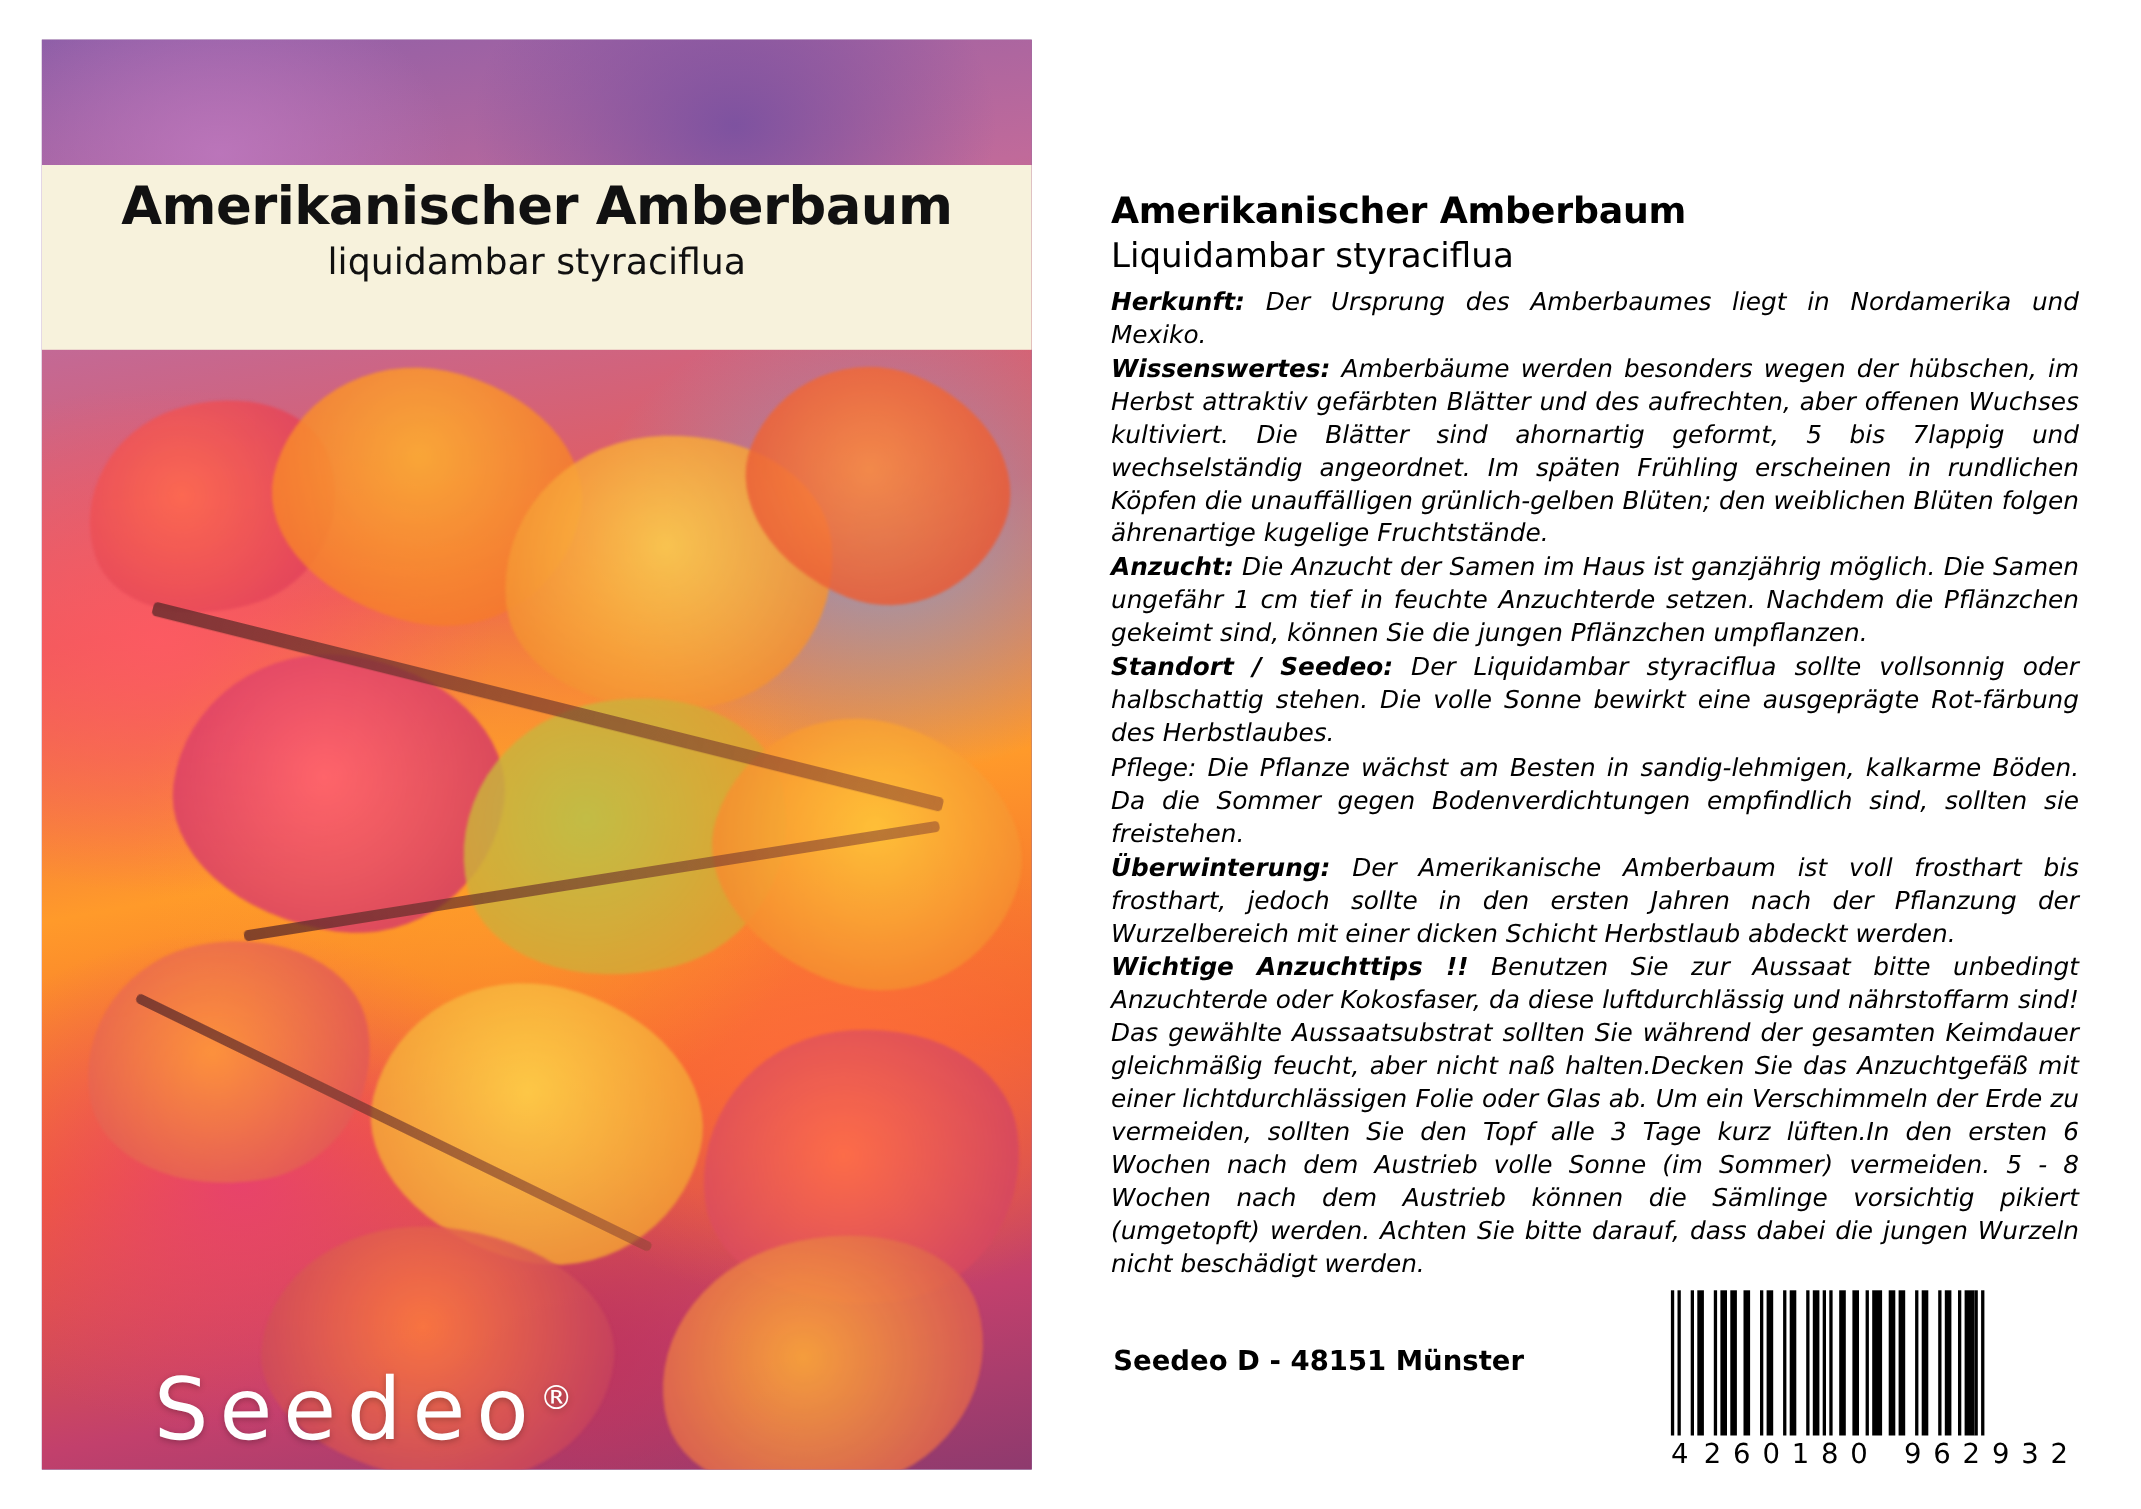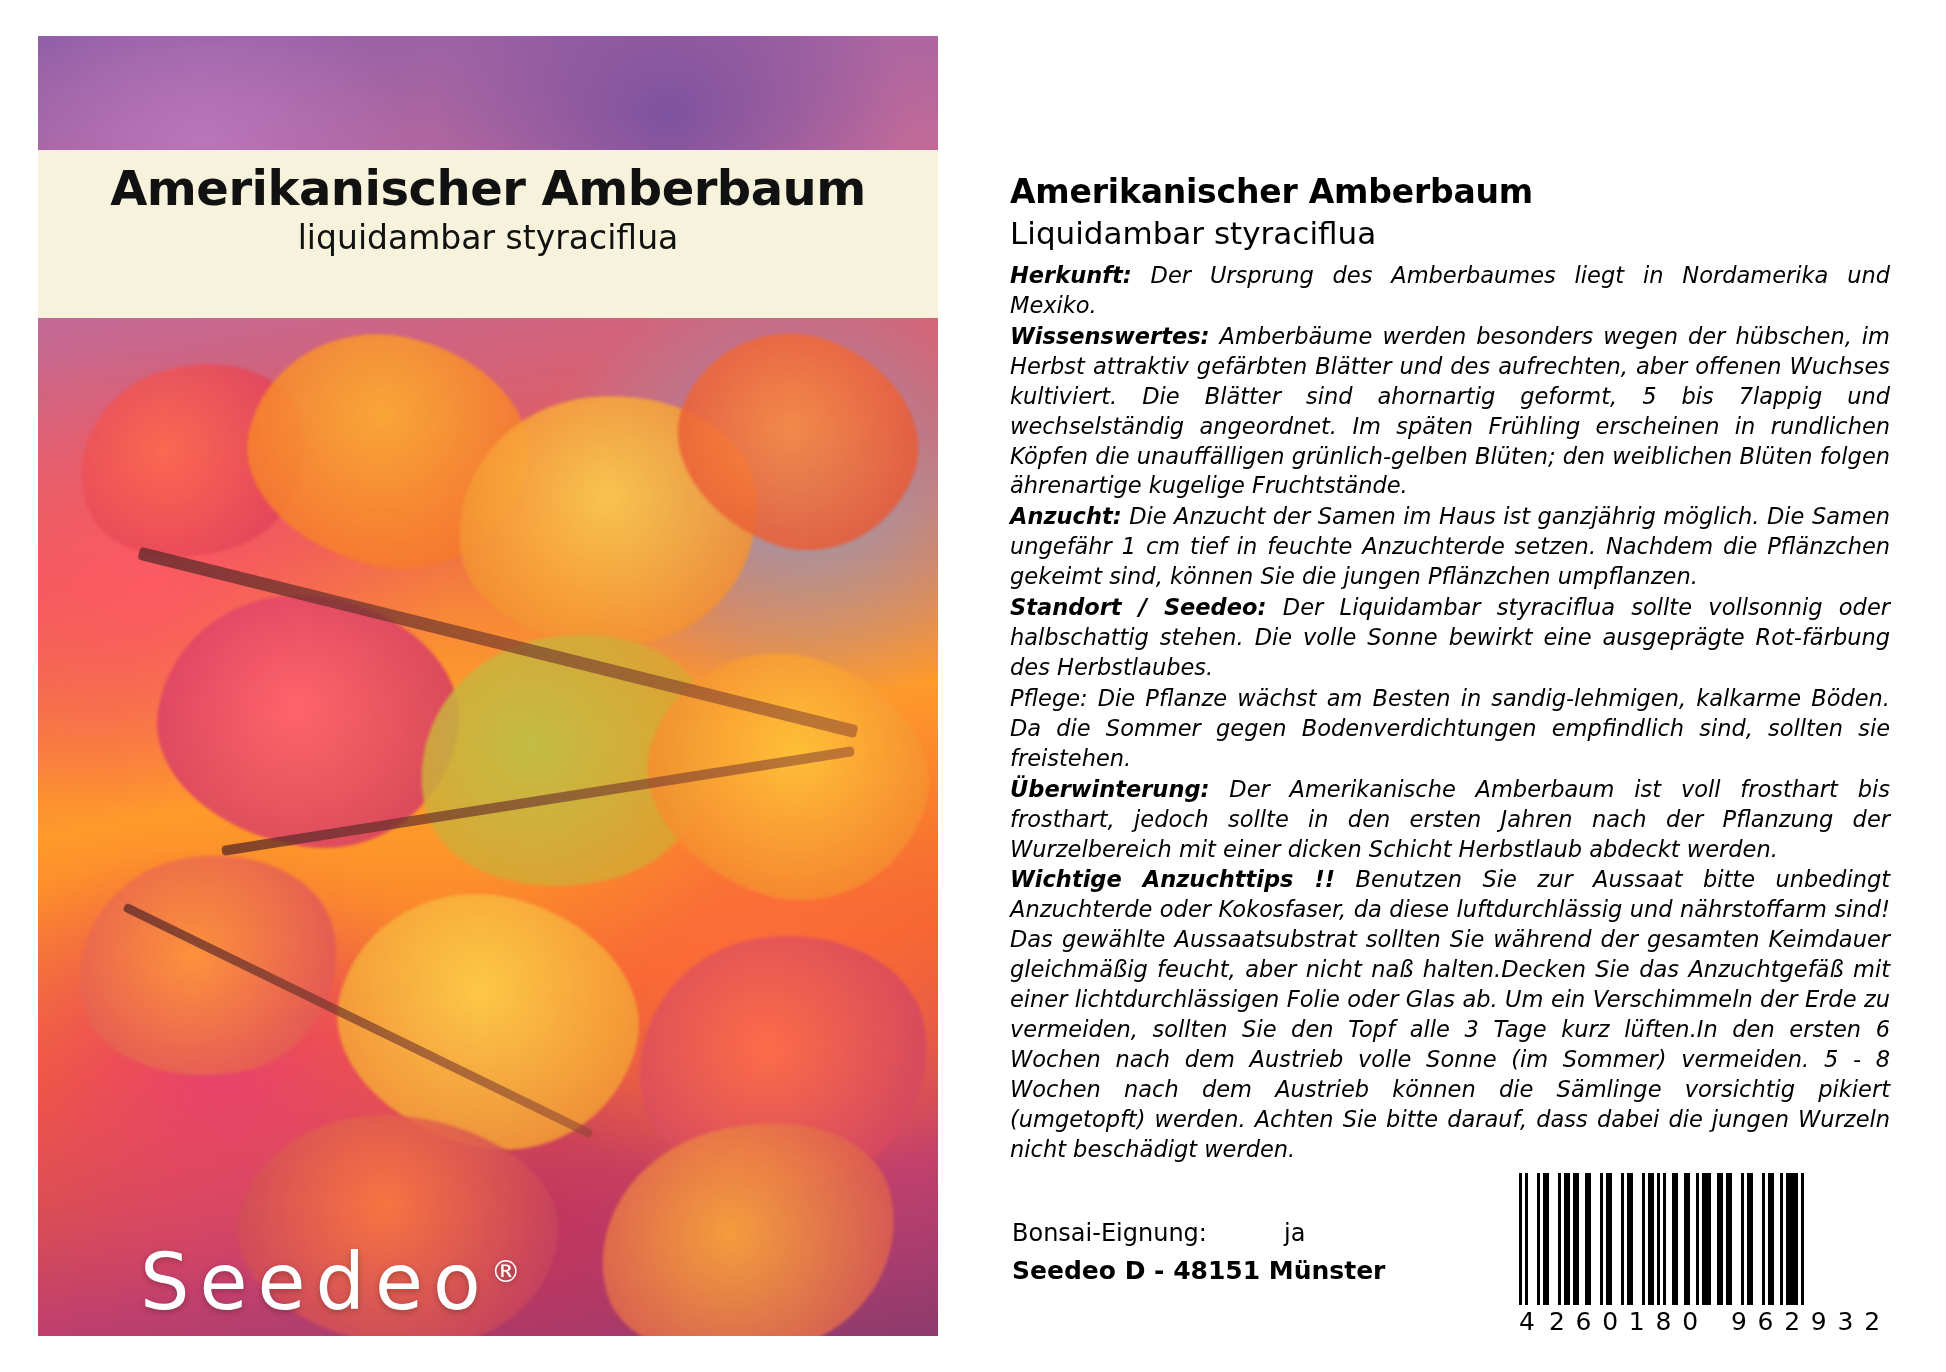--- a/index.html
+++ b/index.html
@@ -234,24 +234,20 @@
       <div class="para"><b>Wissenswertes:</b><span> Amberbäume werden besonders wegen der hübschen, im Herbst attraktiv gefärbten  Blätter und des aufrechten, aber offenen Wuchses kultiviert. Die Blätter sind ahornartig geformt, 5 bis 7lappig und wechselständig angeordnet. Im späten Frühling erscheinen in rundlichen Köpfen die unauffälligen grünlich-gelben Blüten; den weiblichen Blüten folgen ährenartige kugelige Fruchtstände.</span></div>
       <div class="para"><b>Anzucht:</b><span> Die Anzucht der Samen im Haus ist ganzjährig möglich.  Die Samen ungefähr 1 cm tief in feuchte Anzuchterde setzen. Nachdem die Pflänzchen gekeimt sind, können Sie die jungen Pflänzchen umpflanzen.</span></div>
       <div class="para"><b>Standort / Seedeo:</b><span> Der Liquidambar styraciflua sollte vollsonnig oder halbschattig stehen. Die volle Sonne bewirkt eine ausgeprägte Rot-färbung des Herbstlaubes.</span></div>
       <div class="para"><span>Pflege: Die Pflanze wächst am Besten in sandig-lehmigen, kalkarme Böden. Da die Sommer gegen Bodenverdichtungen empfindlich sind, sollten sie freistehen.</span></div>
       <div class="para"><b>Überwinterung:</b><span>  Der Amerikanische Amberbaum ist voll frosthart bis frosthart, jedoch sollte in den ersten Jahren nach der Pflanzung der Wurzelbereich mit einer dicken Schicht Herbstlaub abdeckt werden.</span></div>
       <div class="para"><b>Wichtige Anzuchttips !!</b><span> Benutzen Sie zur Aussaat bitte unbedingt Anzuchterde oder Kokosfaser, da diese luftdurchlässig und nährstoffarm sind! Das gewählte Aussaatsubstrat sollten Sie während der gesamten Keimdauer gleichmäßig feucht, aber nicht naß halten.Decken Sie das Anzuchtgefäß mit einer lichtdurchlässigen Folie oder Glas ab. Um ein Verschimmeln der Erde zu vermeiden, sollten Sie den Topf alle 3 Tage kurz lüften.In den ersten 6 Wochen nach dem Austrieb volle Sonne (im Sommer) vermeiden. 5 - 8 Wochen nach dem Austrieb können die Sämlinge vorsichtig pikiert (umgetopft) werden. Achten Sie bitte darauf, dass dabei die jungen Wurzeln nicht beschädigt werden.</span></div>
     </div>
 </div>
 
 <div class="footer">
-  <div class="row">
-    <div class="lbl">Bonsai-Eignung:</div>
-    <div class="val">ja</div>
-  </div>
   <div class="addr">Seedeo D - 48151 Münster</div>
 </div>
 
 <div class="barcode-wrap">
   <div class="bars" id="bars">
       <span style="width: 3px;"></span>
       <span style="width: 3px; background: transparent;"></span>
       <span style="width: 3px;"></span>
       <span style="width: 9px; background: transparent;"></span>
       <span style="width: 3px;"></span>

